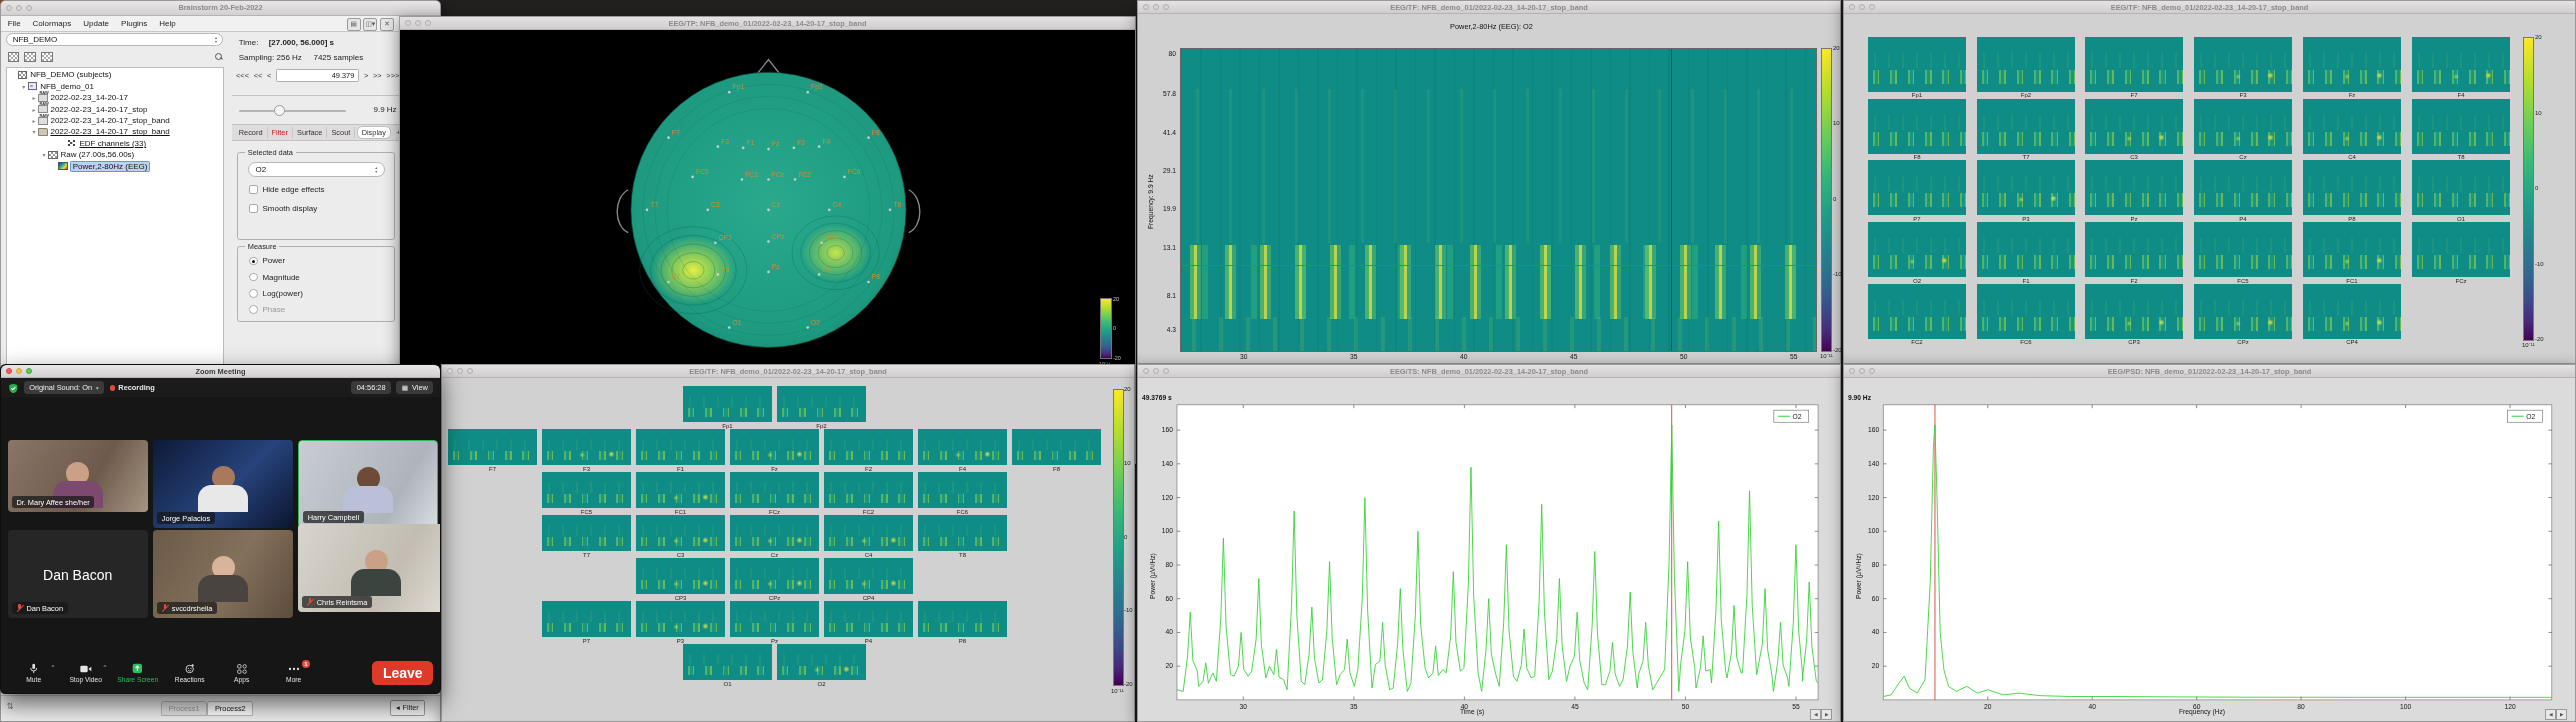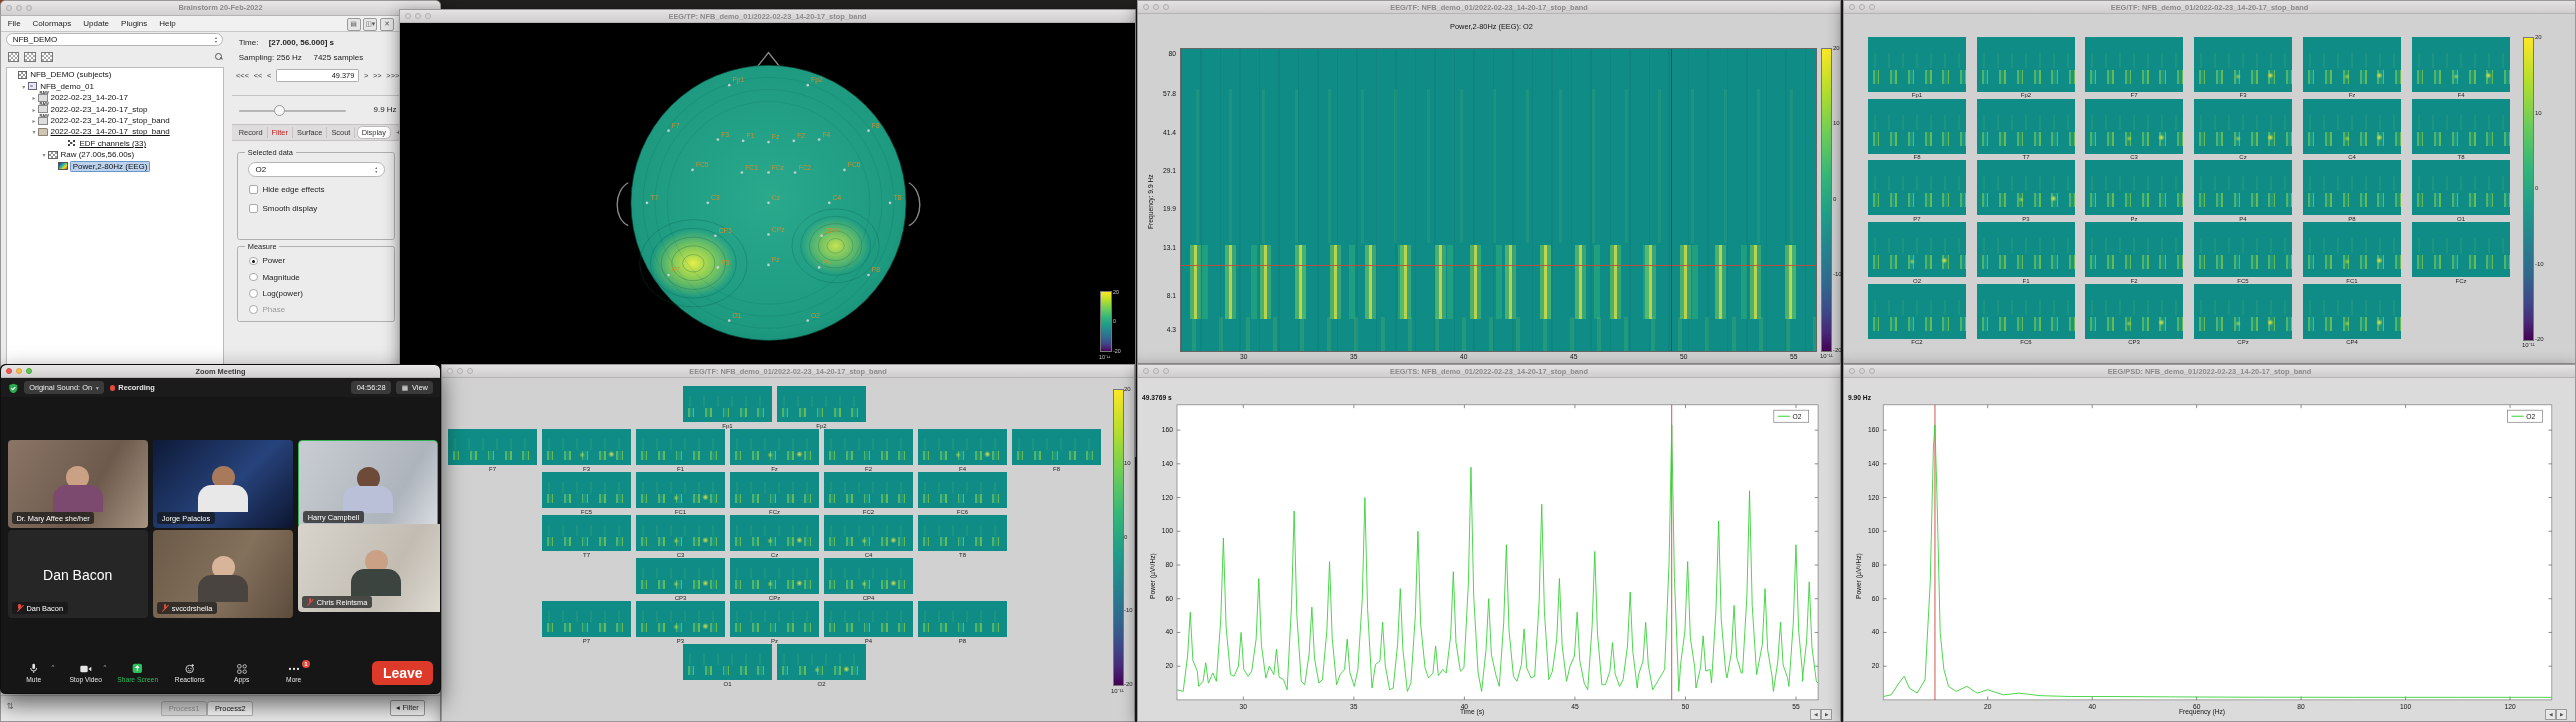--- a/index.html
+++ b/index.html
@@ -316,21 +316,21 @@
           <div class="proc-tab">Process1</div>
           <div class="proc-tab active">Process2</div>
         </div>
       <div id="filter-btn">
         <span>◂</span>
         <span>Filter</span>
       </div>
     </div>
   </div>
 
-  <div class="win figwin" style="left:399px;top:9px;width:737px;height:448px">
+  <div class="win figwin" style="left:399px;top:16px;width:737px;height:448px">
     <div class="titlebar">
       <div class="tls">
         <div class="tl"></div>
         <div class="tl"></div>
         <div class="tl"></div>
       </div>
       <div class="wtitle">EEG/TP: NFB_demo_01/2022-02-23_14-20-17_stop_band</div>
     </div>
     <div class="blackcv" id="topo-canvas"><svg width="737" height="351" viewBox="0 0 1098 523">
     <defs>
@@ -967,21 +967,21 @@
         <span class="recdot"></span>
         <span>Recording</span>
       </div>
       <div class="zpill" id="zm-timer">04:56:28</div>
       <div class="zpill">
         <span style="font-size:6.7px">▦</span>
         <span>View</span>
       </div>
     </div>
     <div id="zm-grid">
-        <div class="tile" style="left: 6.7px; top: 75px; width: 140px; height: 88px; background: linear-gradient(120deg, rgb(138, 117, 102), rgb(109, 90, 76) 60%, rgb(167, 149, 130));">
+        <div class="tile" style="left: 6.7px; top: 75px; width: 140px; height: 72px; background: linear-gradient(120deg, rgb(138, 117, 102), rgb(109, 90, 76) 60%, rgb(167, 149, 130));">
           <div class="av">
             <div class="h" style="background: rgb(202, 161, 132);"></div>
             <div class="b" style="background: rgb(124, 74, 110);"></div>
           </div>
           <div class="namechip">
             <div>Dr. Mary Affee she/her</div>
           </div>
         </div>
         <div class="tile" style="left: 152px; top: 75px; width: 140px; height: 88px; background: linear-gradient(135deg, rgb(13, 26, 56), rgb(39, 67, 124) 55%, rgb(12, 21, 48));">
           <div class="av">

